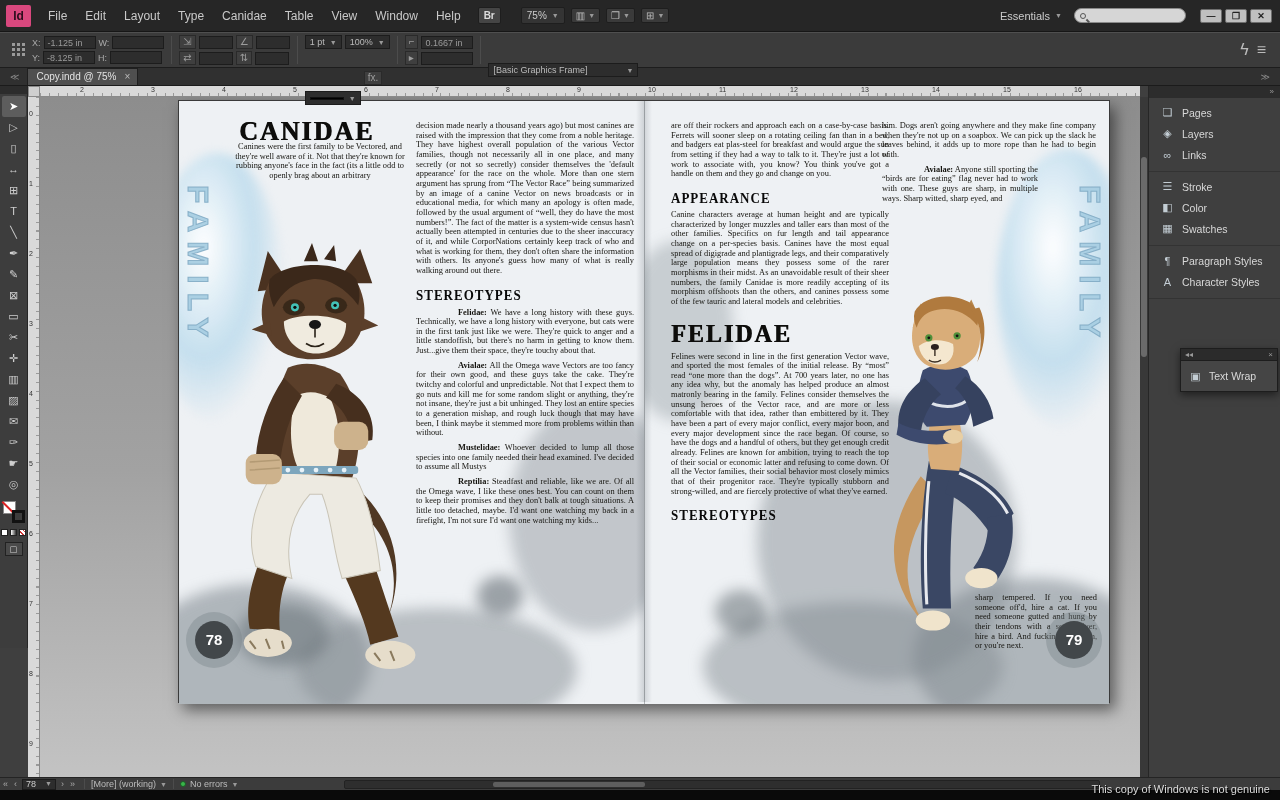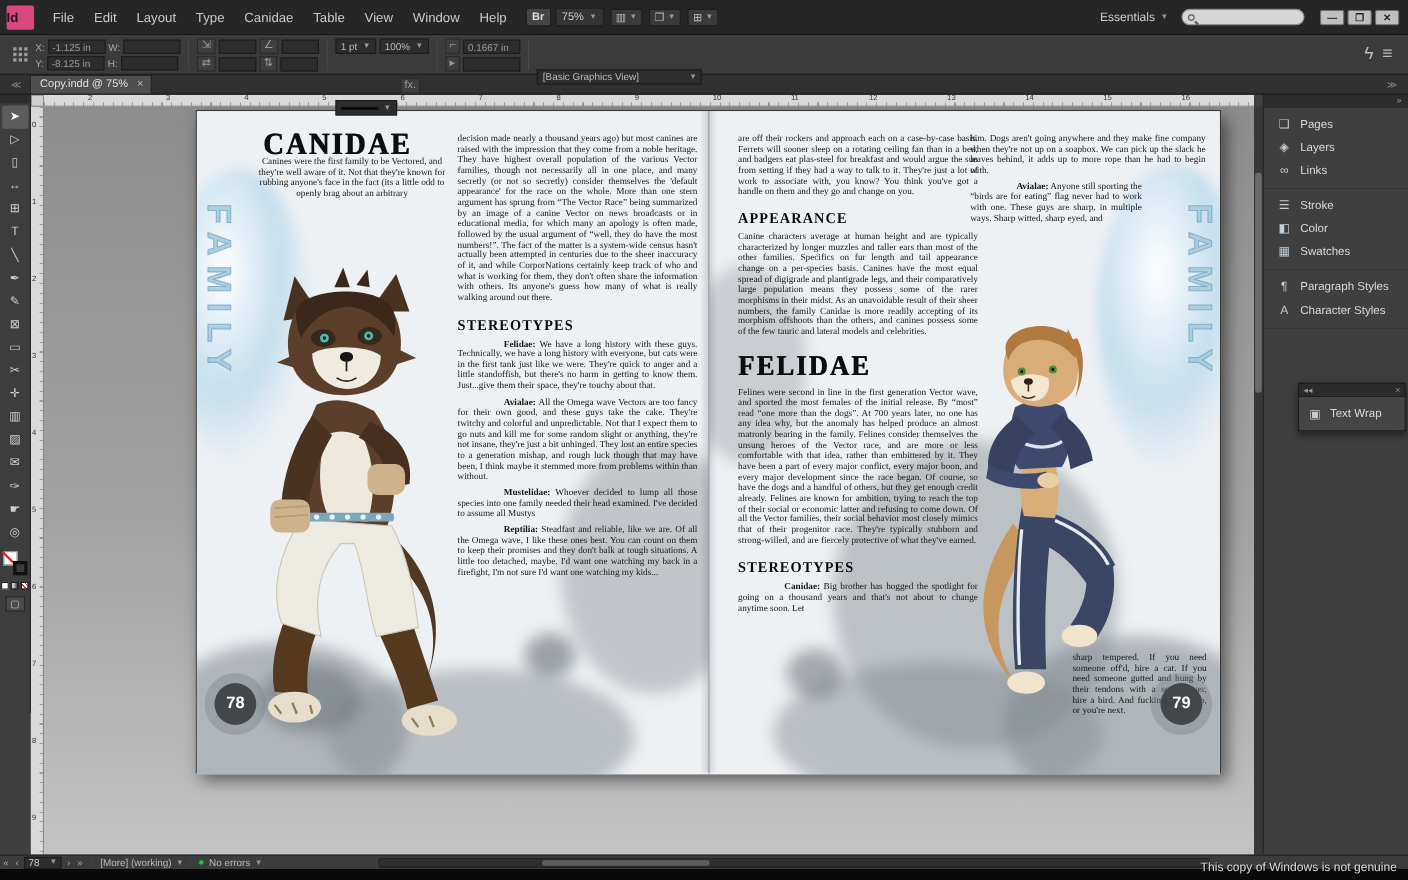--- a/index.html
+++ b/index.html
@@ -2,24 +2,24 @@
 <html><head>
 <meta charset="utf-8">
 <style>
   * { margin:0; padding:0; box-sizing:border-box; }
   html,body { width:1280px; height:800px; overflow:hidden; background:#222; }
   body { font-family:"Liberation Sans",sans-serif; user-select:none; }
   #app { position:relative; width:1280px; height:800px; background:#3f3f3f; overflow:hidden; }
 
   
   .menubar { position:absolute; left:0; top:0; width:1280px; height:32px; background:#262626; display:flex; align-items:center; padding-left:6px; z-index:50; border-bottom:1px solid #161616; }
-  .logo { width:25px; height:22px; background:#d9487e; color:#2b0d1c; font:700 12px/22px "Liberation Sans",sans-serif; border-radius:2px; margin-right:8px; }
+  .logo { width:25px; height:22px; background:#d9487e; color:#2b0d1c; font:700 12px/22px "Liberation Sans",sans-serif; text-align:center; border-radius:2px; margin-right:8px; }
   .menu-item { color:#c9c9c9; font-size:12px; padding:0 9px; line-height:32px; cursor:default; }
   .mini-btn { background:#454545; border:1px solid #1e1e1e; border-radius:2px; color:#ddd; font:700 10px "Liberation Sans",sans-serif; padding:2px 5px; margin-left:8px; }
-  .zoom-box { background:#343434; border:1px solid #1e1e1e; border-radius:2px; color:#ccc; font-size:10px; padding:2px 5px; margin-left:4px; display:flex; align-items:center; gap:5px; }
+  .zoom-box { background:#343434; border:1px solid #1e1e1e; border-radius:2px; color:#ccc; font-size:10px; padding:2px 5px; margin-left:20px; display:flex; align-items:center; gap:5px; }
   .dd-caret { font-size:7px; color:#999; }
   .icon-dd { background:#3a3a3a; border:1px solid #1e1e1e; border-radius:2px; color:#bbb; font-size:10px; padding:1px 4px; margin-left:6px; display:flex; align-items:center; gap:3px; }
   .mb-spacer { flex:1; }
   .ws-box { color:#ccc; font-size:11px; display:flex; align-items:center; gap:5px; margin-right:12px; }
   .searchbox { width:112px; height:15px; background:#d6d6d6; border:1px solid #8a8a8a; border-radius:8px; display:flex; align-items:center; padding:0 5px; margin-right:14px; }
   .mag { width:6px; height:6px; border:1.5px solid #555; border-radius:50%; position:relative; }
   .mag::after { content:""; position:absolute; width:4px; height:1.5px; background:#555; left:5px; top:6px; transform:rotate(45deg); }
   .searchbox input { border:0; background:transparent; width:86px; font-size:9px; outline:none; margin-left:4px; }
   .winctl { display:flex; gap:3px; margin-right:8px; }
   .winctl .wbtn { width:22px; height:14px; background:#bfbfbf; border:1px solid #6e6e6e; color:#222; font:700 9px/12px "Liberation Sans",sans-serif; text-align:center; border-radius:2px; }
@@ -243,21 +243,21 @@
           <span class="cb-mini">⌐</span>
           <span class="cb-field">0.1667 in</span>
         </div>
       <div class="cb-row">
           <span class="cb-mini">▸</span>
           <span class="cb-field"></span>
         </div>
     </div>
     <div class="cb-sep"></div>
     <div class="cb-select" style="width:150px;justify-content:space-between">
-      <span>[Basic Graphics View]</span>
+      <span>[Basic Graphics Frame]</span>
       <span class="dd-caret">▼</span>
     </div>
     <div class="cb-right">
       <span>ϟ</span>
       <span>≡</span>
     </div>
   </div>
 
   <div class="tabbar">
     <span class="tab-arrows">≪</span>
@@ -441,23 +441,20 @@
             <circle cx="132" cy="86" r="1.4" fill="#101010"></circle>
         </svg>
 
         <div class="col1-right">
           <p class="body-j">are off their rockers and approach each on a case-by-case basis. Ferrets will sooner sleep on a rotating ceiling fan than in a bed, and badgers eat plas-steel for breakfast and would argue the sun from setting if they had a way to talk to it. They're just a lot of work to associate with, you know? You think you've got a handle on them and they go and change on you.</p>
           <h2 class="gothic">APPEARANCE</h2>
           <p class="body-j">Canine characters average at human height and are typically characterized by longer muzzles and taller ears than most of the other families. Specifics on fur length and tail appearance change on a per-species basis. Canines have the most equal spread of digigrade and plantigrade legs, and their comparatively large population means they possess some of the rarer morphisms in their midst. As an unavoidable result of their sheer numbers, the family Canidae is more readily accepting of its morphism offshoots than the others, and canines possess some of the few tauric and lateral models and celebrities.</p>
           <h1 class="display-title t-inline">FELIDAE</h1>
           <p class="body-j">Felines were second in line in the first generation Vector wave, and sported the most females of the initial release. By “most” read “one more than the dogs”. At 700 years later, no one has any idea why, but the anomaly has helped produce an almost matronly bearing in the family. Felines consider themselves the unsung heroes of the Vector race, and are more or less comfortable with that idea, rather than embittered by it. They have been a part of every major conflict, every major boon, and every major development since the race began. Of course, so have the dogs and a handful of others, but they get enough credit already. Felines are known for ambition, trying to reach the top of their social or economic latter and refusing to come down. Of all the Vector families, their social behavior most closely mimics that of their progenitor race. They're typically stubborn and strong-willed, and are fiercely protective of what they've earned.</p>
           <h2 class="gothic">STEREOTYPES</h2>
-          <div>
-              <p class="entry"><b>Canidae: </b>Big brother has hogged the spotlight for going on a thousand years and that's not about to change anytime soon. Let</p>
-            </div>
         </div>
 
         <div class="col2-right">
           <p class="body-j">him. Dogs aren't going anywhere and they make fine company when they're not up on a soapbox. We can pick up the slack he leaves behind, it adds up to more rope than he had to begin with.</p>
           <p class="entry">
             <span class="spacer-r"></span>
             <b>Avialae:</b>
             <span>Anyone still sporting the “birds are for eating” flag never had to work with one. These guys are sharp, in multiple ways. Sharp witted, sharp eyed, and</span>
           </p>
         </div>

